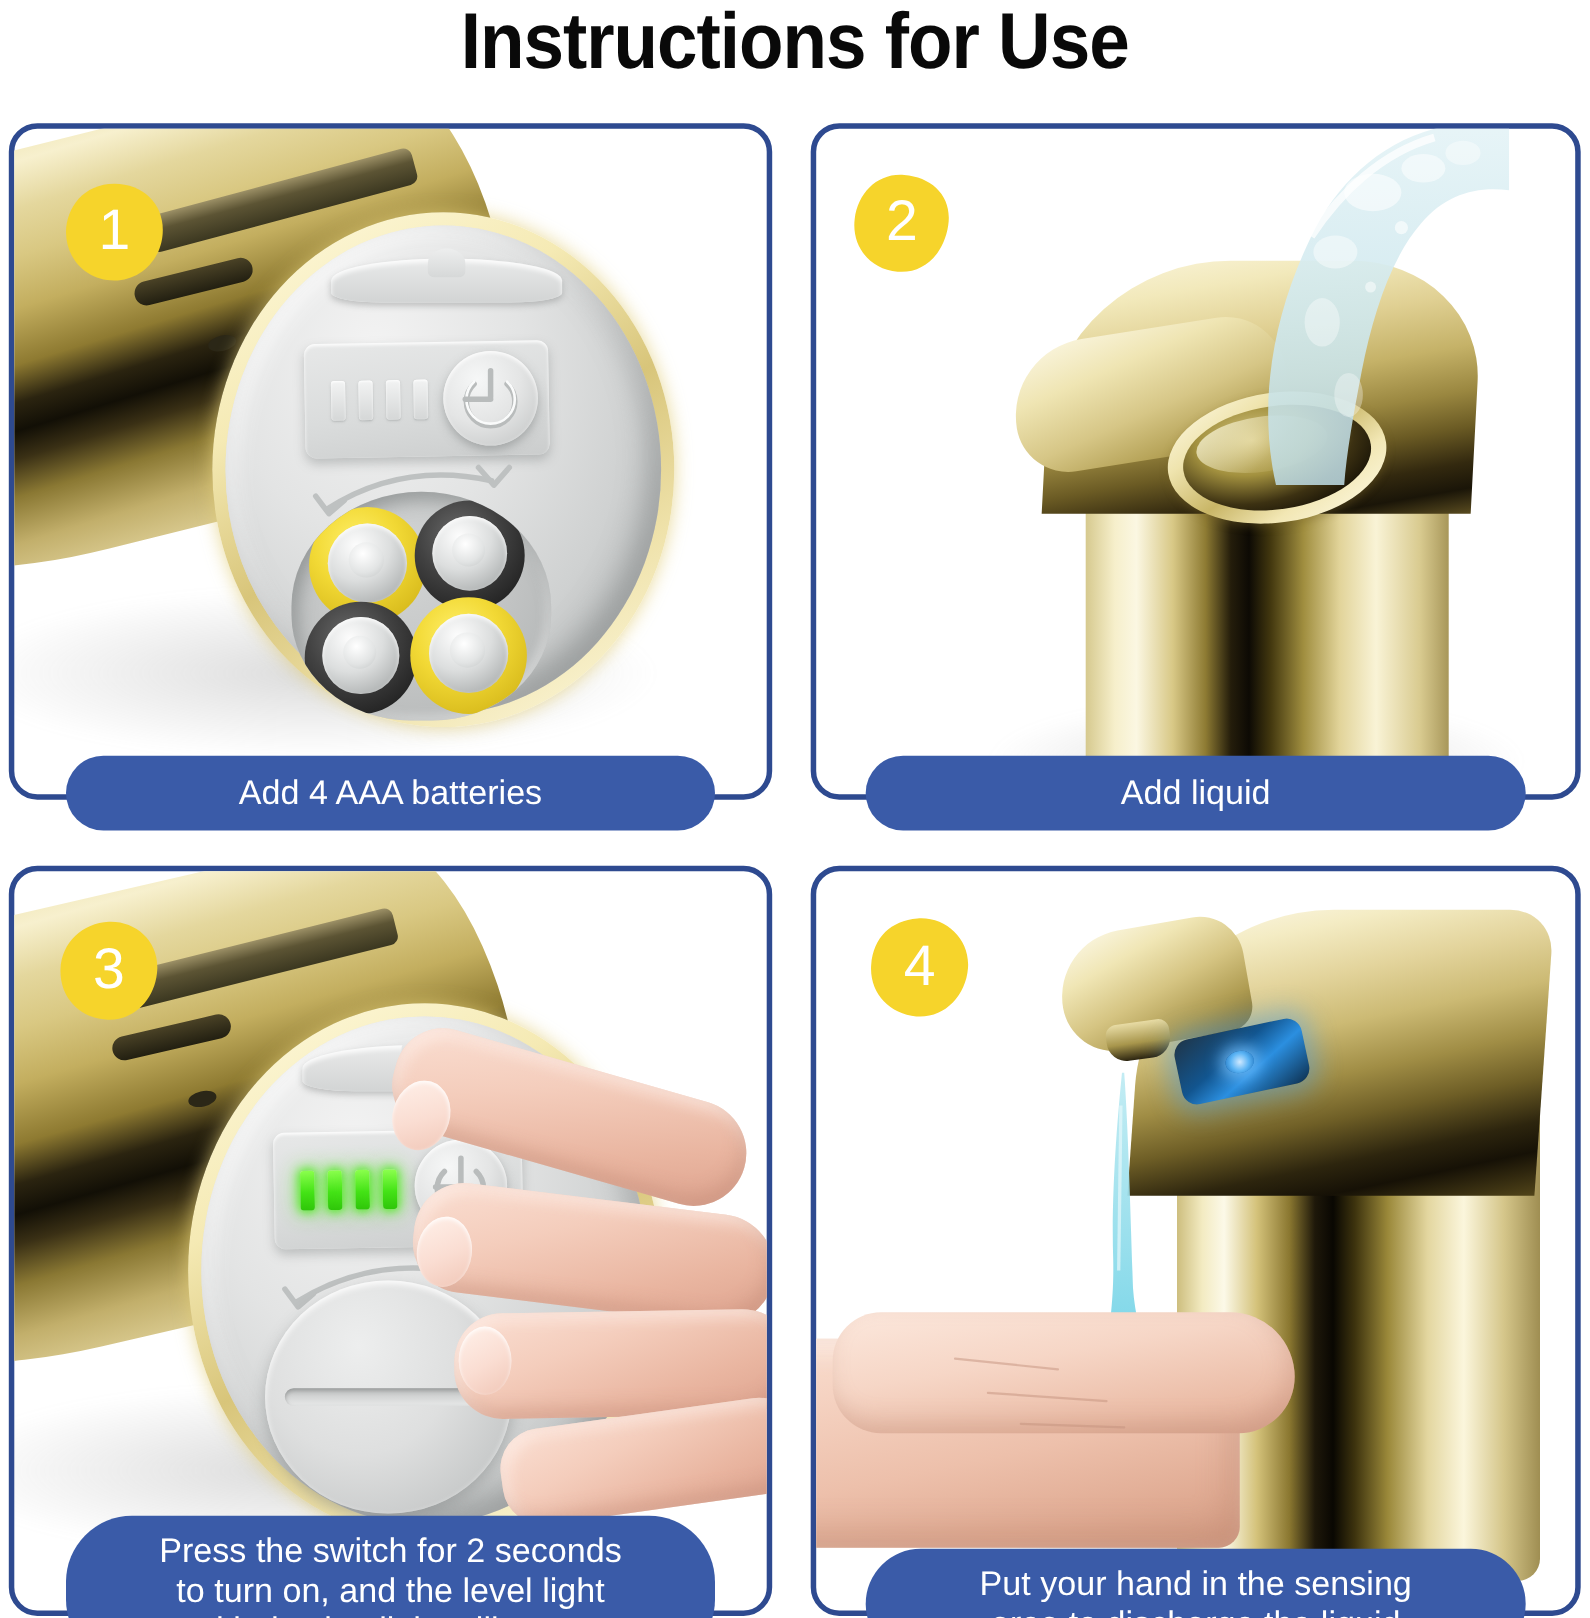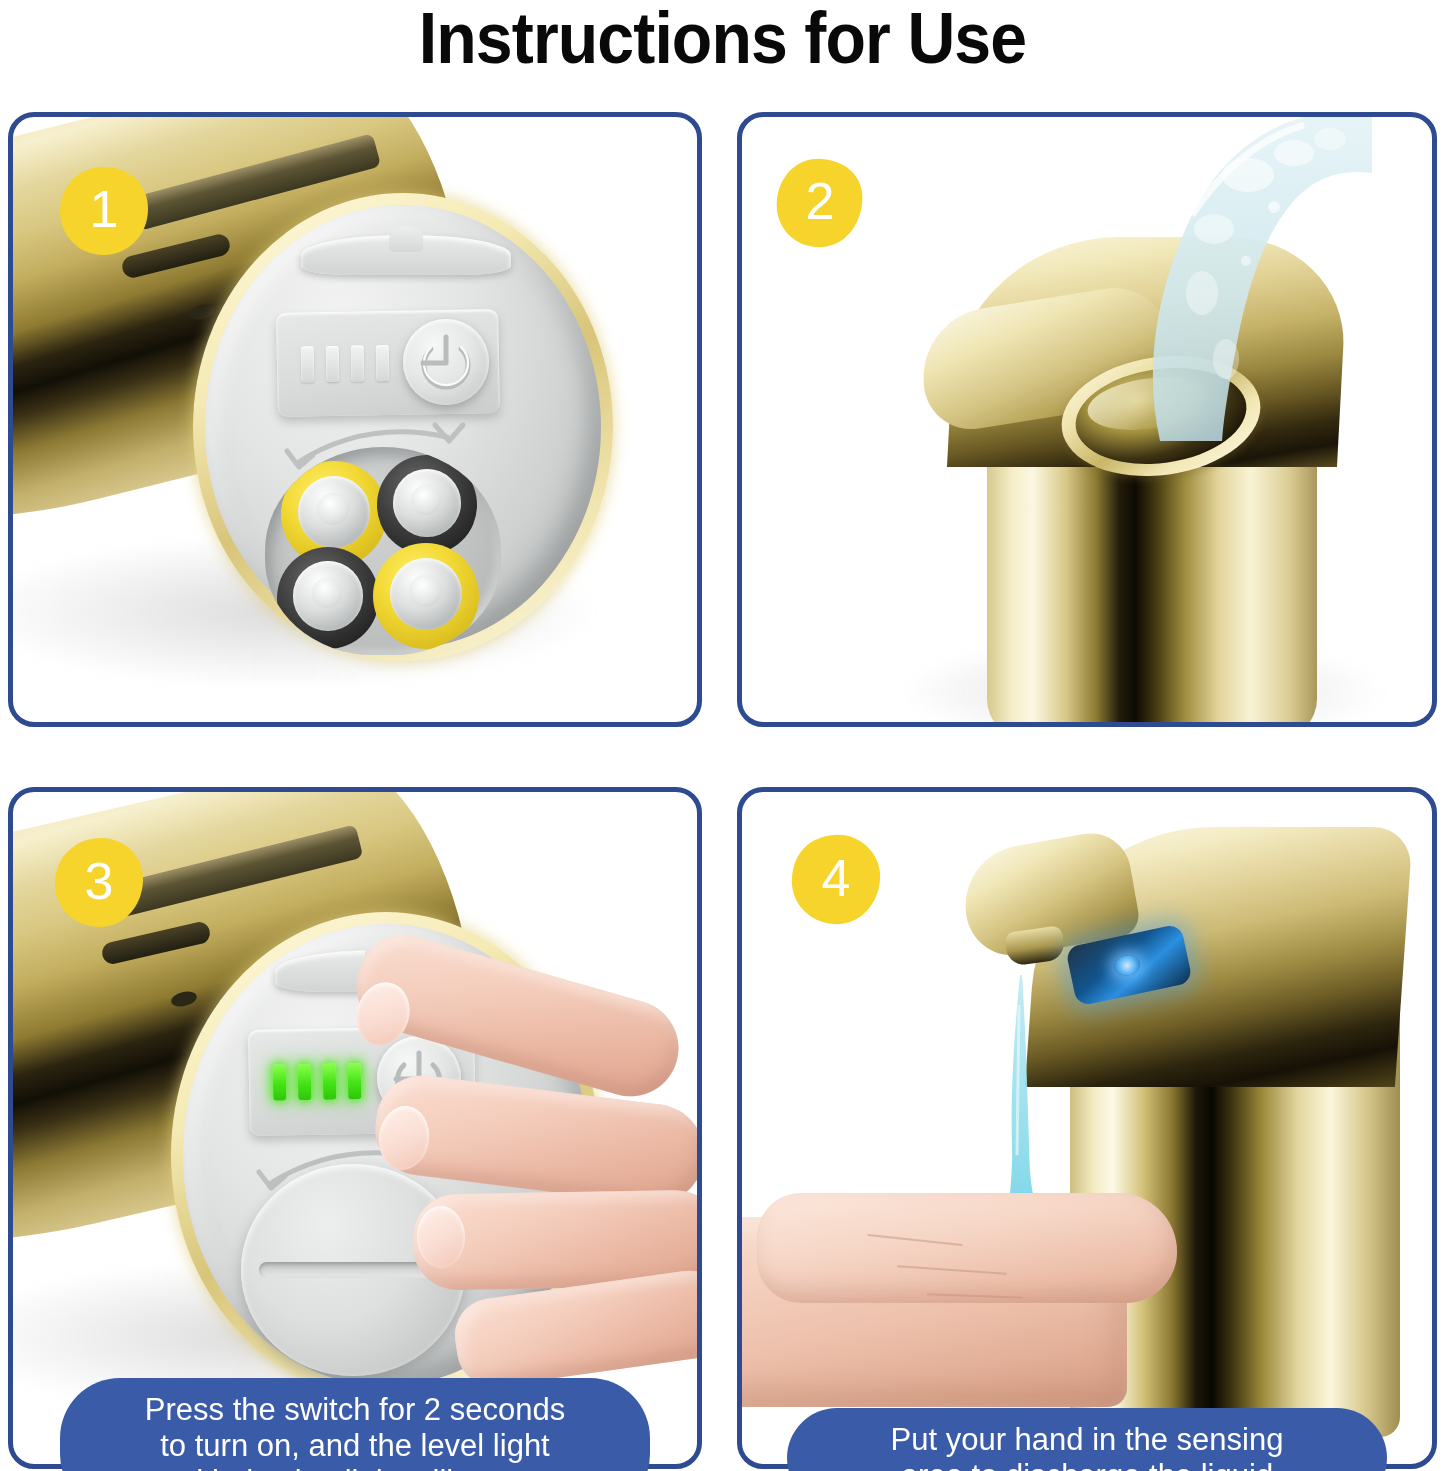--- a/index.html
+++ b/index.html
@@ -452,20 +452,21 @@
       </div>
 
       <div class="badge b1">
         <svg viewBox="0 0 92 92">
           <path d="M46 2 C72 2 90 20 90 44 C90 70 70 90 46 90 C20 90 2 70 2 46 C2 24 18 2 46 2 Z" fill="#F6D42B"></path>
         </svg>
         <div class="num">1</div>
       </div>
     </div>
 
+    <div class="caption cap-1">Add 4 AAA batteries</div>
   </div>
 
   <div class="panel p2">
     <div class="stage">
 
       <div class="soft-shadow" style="left:160px;top:520px;width:480px;height:110px;"></div>
 
       <div class="disp2">
         <div class="disp2-body"></div>
         <div class="disp2-arm"></div>
@@ -499,20 +500,21 @@
       </div>
 
       <div class="badge b2">
         <svg viewBox="0 0 92 92">
           <path d="M48 2 C74 4 92 22 88 48 C84 74 66 92 42 90 C16 88 0 66 3 42 C6 18 24 0 48 2 Z" fill="#F6D42B"></path>
         </svg>
         <div class="num">2</div>
       </div>
     </div>
 
+    <div class="caption cap-2">Add liquid</div>
   </div>
 
   <div class="panel p3">
     <div class="stage">
 
       <div class="soft-shadow" style="left:-60px;top:470px;width:620px;height:150px;"></div>
 
       <div class="cyl-wrap">
         <div class="gold-body"></div>
         <div class="slot slot-a"></div>

